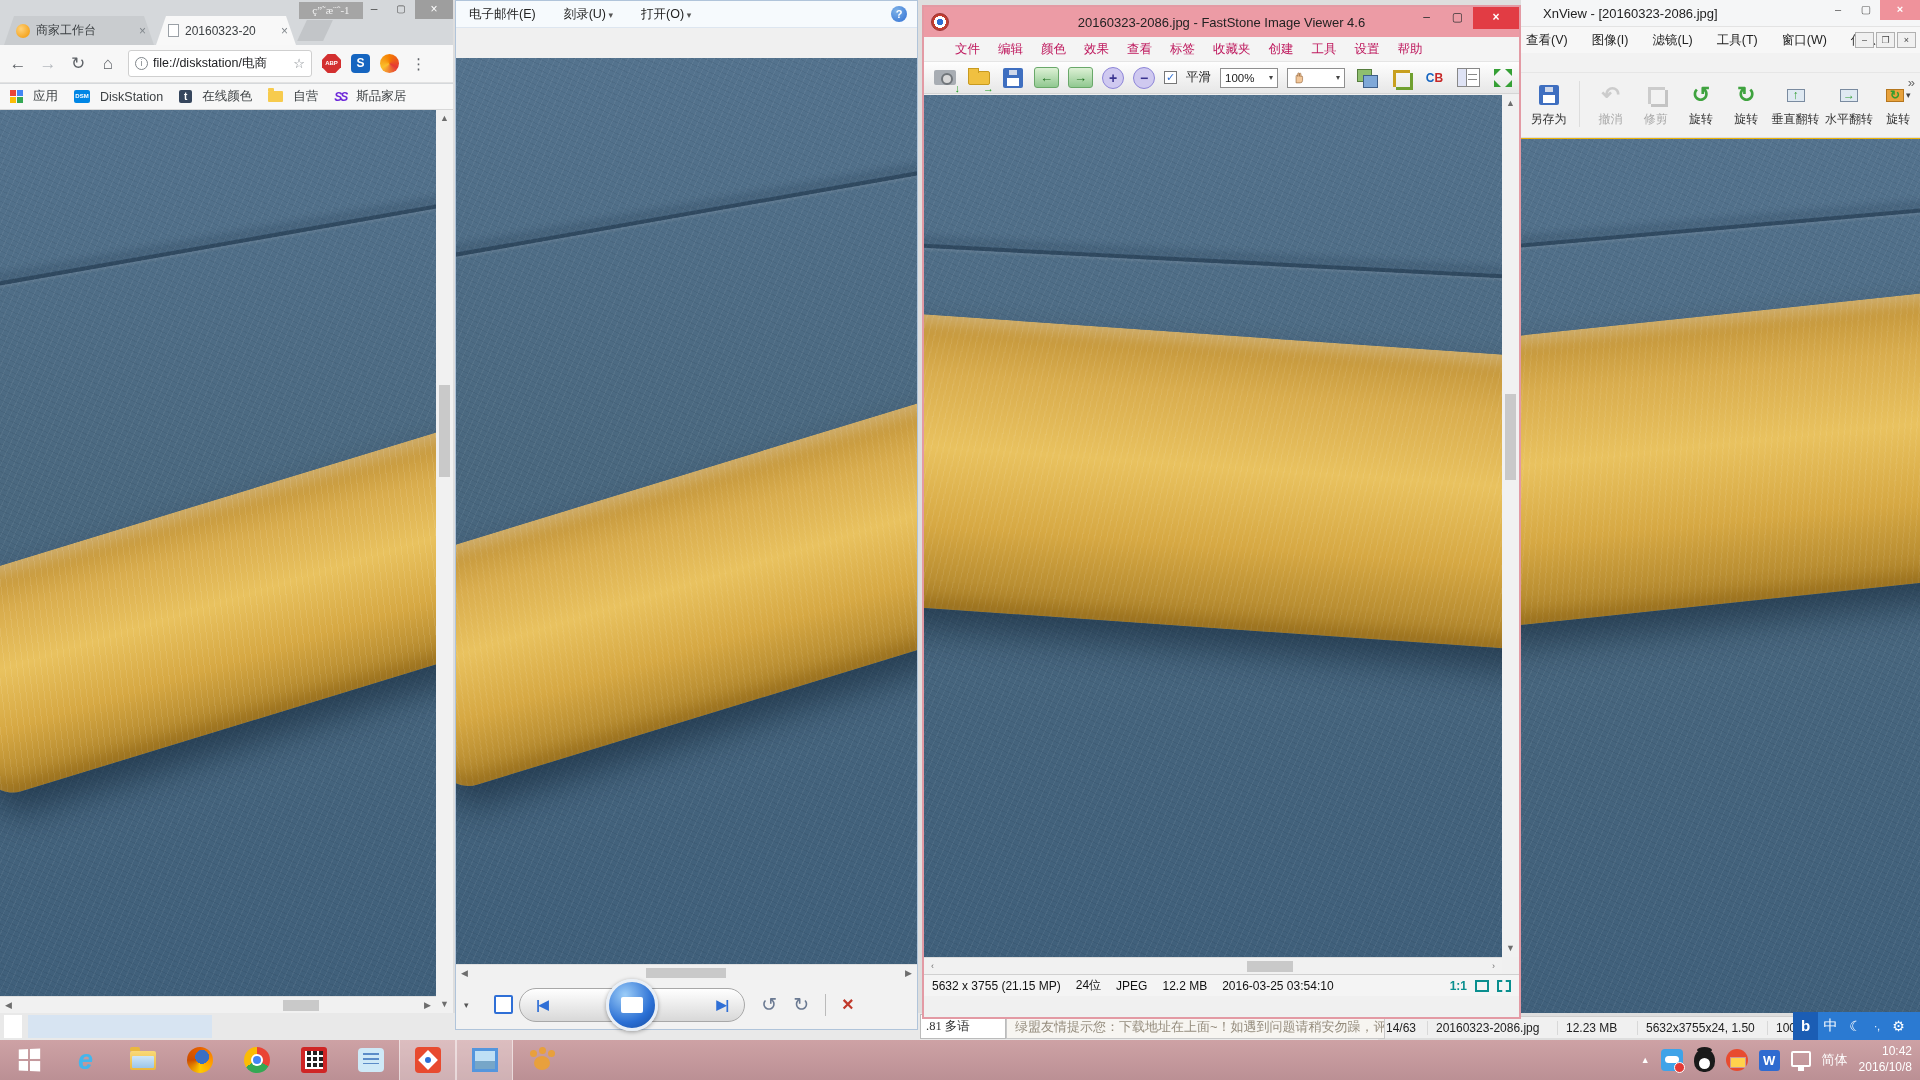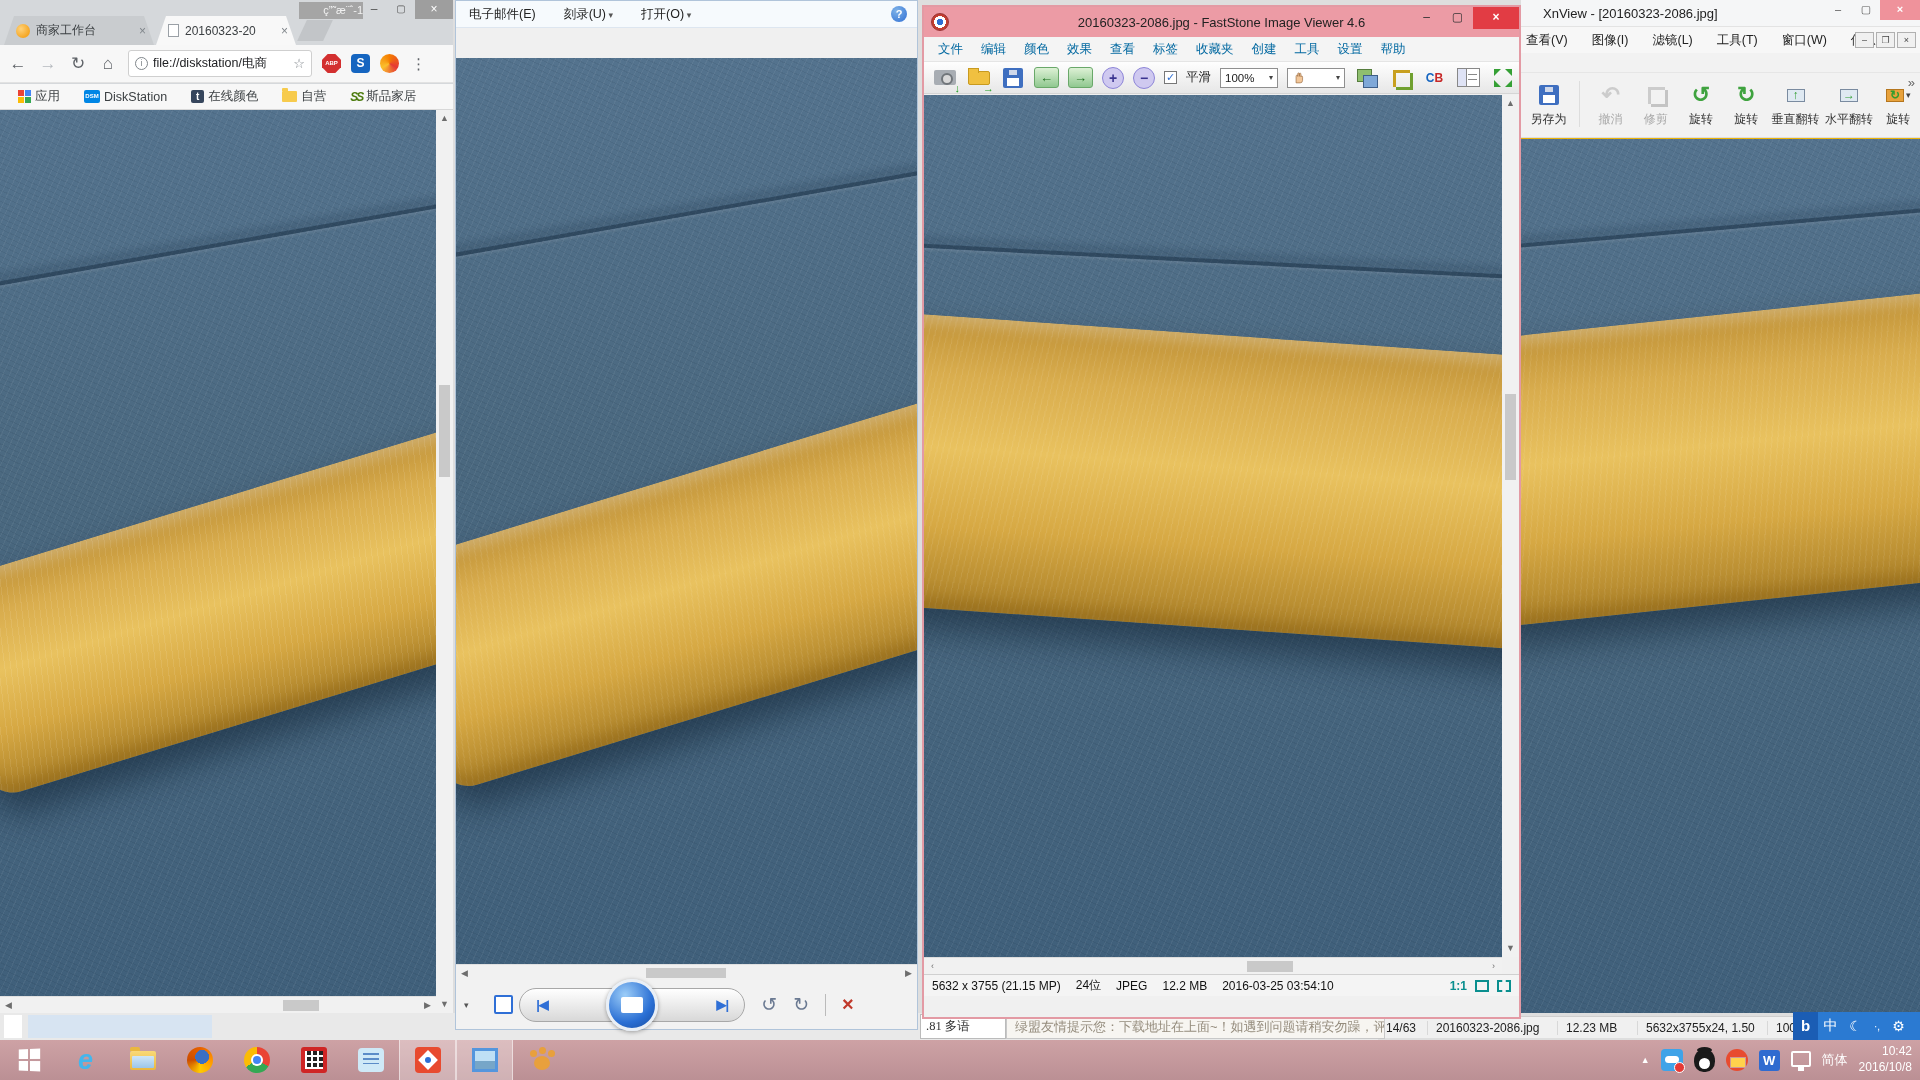--- a/index.html
+++ b/index.html
@@ -35,21 +35,21 @@
   #strip .bluebox  { position:absolute; left:28px; top:2px; width:184px; height:23px; background:#d7e4f2; }
   #langbox { position:absolute; left:920px; top:1014px; width:86px; height:25px; background:#fff;
     border:1px solid #bbb; font-size:12.5px; color:#333; line-height:23px; padding-left:5px; z-index:3;font-family:Liberation Serif, serif; }
   #tipwin { position:absolute; left:1006px; top:1014px; width:379px; height:25px; background:#f7f5f1;
     border:1px solid #c8c8c8; font-size:13px; color:#958c7d; line-height:23px; padding-left:8px;
     white-space:nowrap; overflow:hidden; z-index:3; }
 
   
   #chrome { position:absolute; left:0; top:0; width:453px; height:1013px; background:#d5d8db; z-index:3; }
   .c-wintitle { position:absolute; left:299px; top:2px; width:64px; height:17px; background:#a5a5a5;
-    color:#f2f2f2; font-size:11px; text-align:right; line-height:17px; }
+    color:#f2f2f2; font-size:11px; text-align:center; line-height:17px;font-family:Liberation Serif, serif; }
   .c-winbtn { position:absolute; top:0; height:19px; text-align:center; line-height:18px;
     font-size:12px; color:#555; }
   #c-min { left:361px; width:26px; }
   #c-max { left:388px; width:26px; font-size:10px; }
   #c-close { left:415px; width:38px; background:#9e9e9e; color:#fff; }
   .c-tab { position:absolute; top:16px; height:29px; display:flex; align-items:center; gap:6px;
     padding:0 8px 0 12px; font-size:12px; color:#3c4043;
     clip-path:polygon(10px 0, calc(100% - 10px) 0, 100% 100%, 0 100%); }
   #c-tab1 { left:4px; width:150px; background:#c9cccf; }
   #c-tab2 { left:156px; width:140px; background:#f8f8f8; }
@@ -71,32 +71,32 @@
   .ext { width:19px; height:19px; flex:none; }
   #ext-abp { background:#d32f2f; clip-path:polygon(30% 0,70% 0,100% 30%,100% 70%,70% 100%,30% 100%,0 70%,0 30%);
     color:#fff; font-size:6px; font-weight:bold; text-align:center; line-height:19px; }
   #ext-s { background:#1565c0; border-radius:4px; color:#fff; font-size:12px; font-weight:bold;
     text-align:center; line-height:19px; }
   #ext-swirl { border-radius:50%; background:conic-gradient(#f57c00,#e53935,#fbc02d,#f57c00); }
   .c-dots { font-size:15px; color:#5f6368; margin-left:2px; }
   .c-bm { position:absolute; left:0; top:84px; width:100%; height:26px; background:#f7f7f7;
     border-bottom:1px solid #d8d8d8; display:flex; align-items:center; gap:7px; padding-left:10px;
     font-size:12.5px; color:#3c4043; }
-  .bm { display:flex; align-items:center; gap:4px; margin-right:9px;margin-left:8px; }
+  .bm { display:flex; align-items:center; gap:10px; margin-right:9px; }
   .bm-grid { width:13px; height:13px; display:grid; grid-template:1fr 1fr/1fr 1fr; gap:1px; }
   .bm-grid i { background:#ea4335; } .bm-grid i:nth-child(2){background:#4285f4;}
   .bm-grid i:nth-child(3){background:#fbbc05;} .bm-grid i:nth-child(4){background:#34a853;}
   .bm-dsm { width:16px; height:13px; background:#0086e5; border-radius:2px; color:#fff; font-size:6px;
     font-weight:bold; text-align:center; line-height:13px; }
   .bm-t { width:13px; height:13px; background:#36465d; border-radius:2px; color:#fff; font-size:10px;
     font-weight:bold; text-align:center; line-height:13px; }
   .bm-folder { width:15px; height:11px; background:#f7cb4d; border-radius:1px; position:relative; }
   .bm-folder::before { content:""; position:absolute; left:0; top:-3px; width:6px; height:3px;
     background:#f7cb4d; border-radius:1px 1px 0 0; }
-  .bm-ss { color:#4d7c0f; font-weight:bold; font-style:italic; font-size:12px; letter-spacing:-2px; }
+  .bm-ss { color:#6d28d9; font-weight:bold; font-style:italic; font-size:12px; letter-spacing:-2px; }
   #chrome-photo { left:0; top:110px; width:436px; height:886px;
     --band-top:44%; --band-h:25%; --band-rot:-17deg; --seam-top:15%; --seam-rot:-10deg; }
   #c-vsb { left:436px; top:110px; width:17px; height:903px; }
   #c-vsb .thumb { left:3px; width:11px; top:275px; height:92px; }
   #c-hsb { left:0; top:996px; width:436px; height:17px; border-top:1px solid #e0e0e0; }
   #c-hsb .thumb { top:3px; height:11px; left:283px; width:36px; }
 
   
   #wpv { position:absolute; left:455px; top:0; width:463px; height:1030px; background:#f0f0f0;
     border:1px solid #b0c4da; z-index:3; }
@@ -139,22 +139,22 @@
   
   #fs { position:absolute; left:922px; top:5px; width:599px; height:1014px; background:#f0f0f0;
     border:2px solid #e39aa4; z-index:4; }
   .f-title { height:30px; background:#ec9ba5; position:relative; display:flex; align-items:center;
     justify-content:center; font-size:13px; color:#222; }
   .f-eye { position:absolute; left:7px; top:6px; width:18px; height:18px; border-radius:50%;
     background:radial-gradient(circle,#2f6fd4 0 3px,#fff 3px 6px,#c43c30 6px); border:1px solid #933; }
   .f-btns { position:absolute; right:0; top:0; display:flex; }
   .f-btn { width:31px; height:22px; color:#333; font-size:12px; text-align:center; line-height:20px; }
   .f-btn.close { width:46px; background:#e23c44; color:#fff; font-weight:bold; }
-  .f-menu { height:24px; background:#f4f4f4; display:flex; align-items:center; padding-left:5px;
-    font-size:12.5px; color:#0369a1; }
+  .f-menu { height:24px; background:#f4f4f4; display:flex; align-items:center; padding-left:22px;
+    font-size:12.5px; color:#be185d; }
   .f-menu span { padding:0 9px; }
   .f-tools { height:33px; background:linear-gradient(#fefefe,#e7e7e7); border-top:1px solid #e5e5e5;
     border-bottom:1px solid #d5d5d5; display:flex; align-items:center; gap:9px; padding-left:8px;
     font-size:12.5px; color:#222; }
   .fi { position:relative; width:25px; height:24px; display:flex; align-items:center; justify-content:center; flex:none; }
   .fi-cam { width:22px; height:15px; background:#a8adb3; border-radius:2px; position:relative; }
   .fi-cam::before { content:""; position:absolute; left:7px; top:3px; width:8px; height:8px;
     border-radius:50%; background:#d8d8d8; border:2px solid #70757a; }
   .fi .g-dn { position:absolute; right:-3px; bottom:-4px; color:#1f9d1f; font-size:11px; font-weight:bold; }
   .fi-folder { width:22px; height:14px; background:#f0c040; border:1px solid #c89a20; border-radius:2px; position:relative; }

